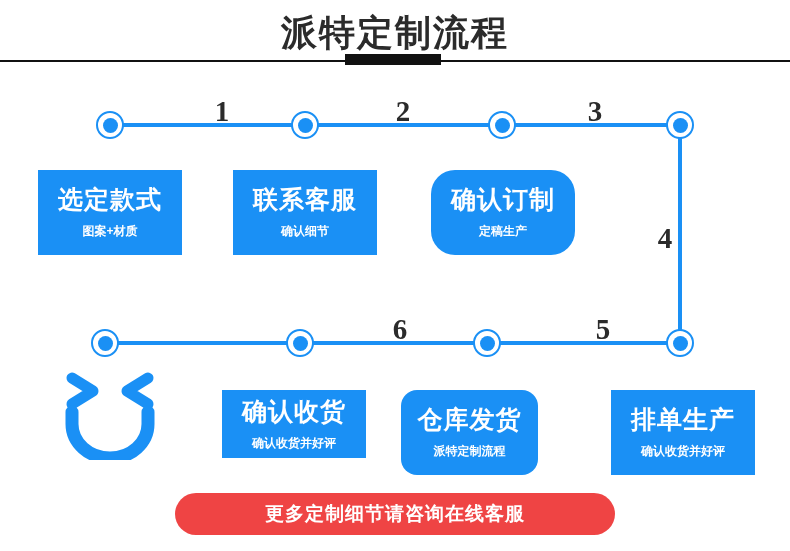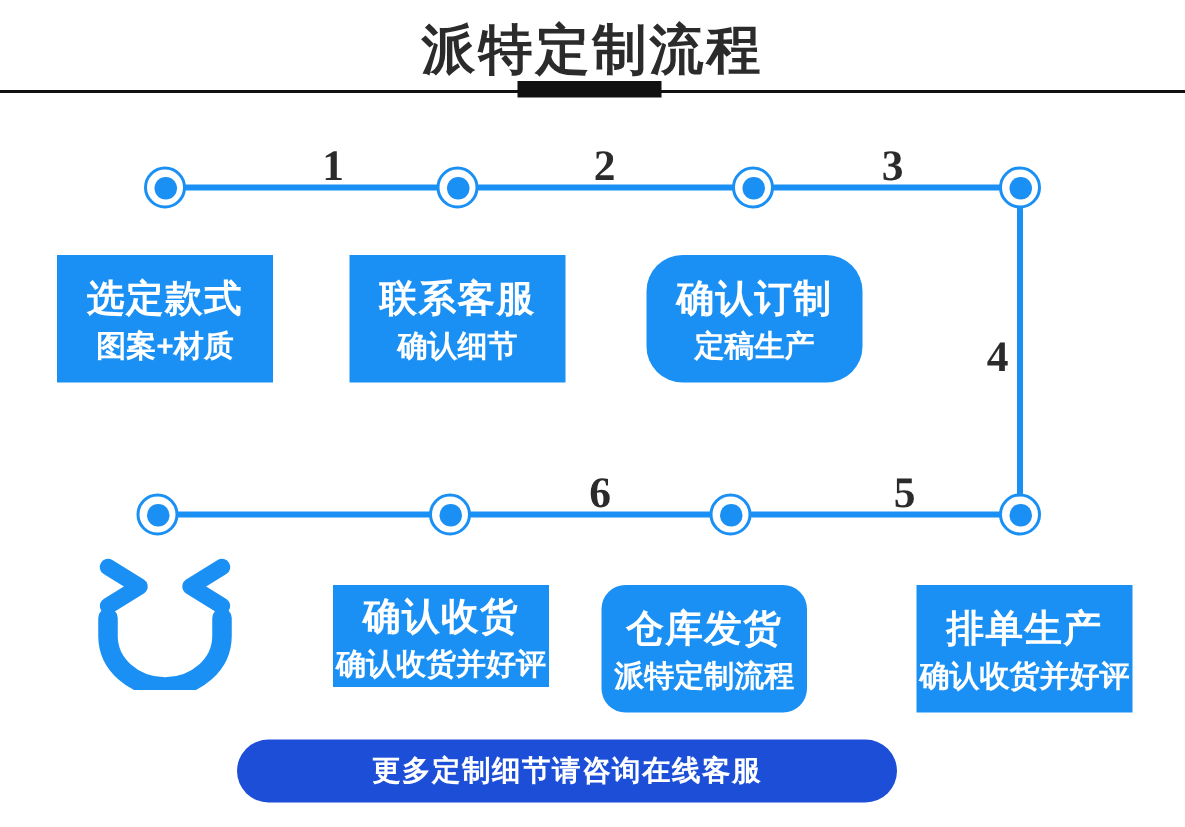--- a/index.html
+++ b/index.html
@@ -109,45 +109,45 @@
     margin-top: 20px;
   }
   .card-title {
     font-size: 25px;
     font-weight: bold;
     letter-spacing: 1px;
     line-height: 30px;
     white-space: nowrap;
   }
   .card-sub {
-    font-size: 20px;
+    font-size: 12px;
     font-weight: bold;
     line-height: 20px;
     margin-top: 7px;
     white-space: nowrap;
   }
 
   
   .smiley {
     position: absolute;
     left: 62px;
     top: 368px;
     width: 96px;
     height: 92px;
   }
 
   
   .cta {
     position: absolute;
-    left: 158px;
+    left: 175px;
     top: 493px;
     width: 440px;
     height: 42px;
     border-radius: 21px;
-    background: #1d4ed8;
+    background: #ef4444;
     color: #ffffff;
     font-size: 19px;
     font-weight: bold;
     letter-spacing: 1px;
     display: flex;
     align-items: center;
     justify-content: center;
     white-space: nowrap;
   }
 </style>

